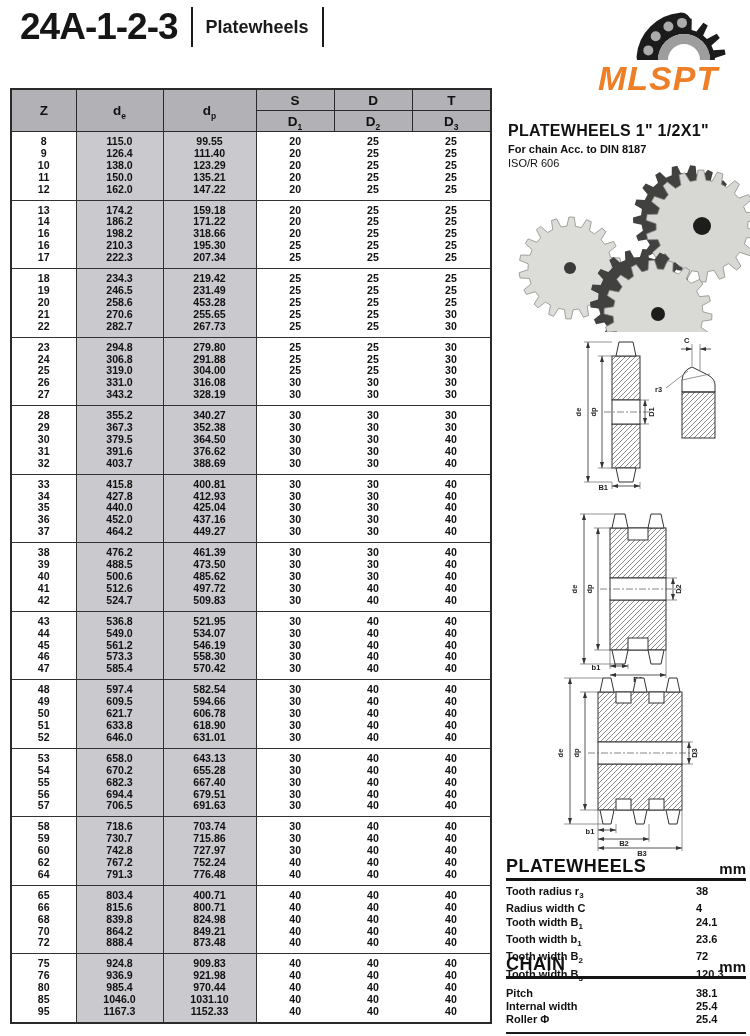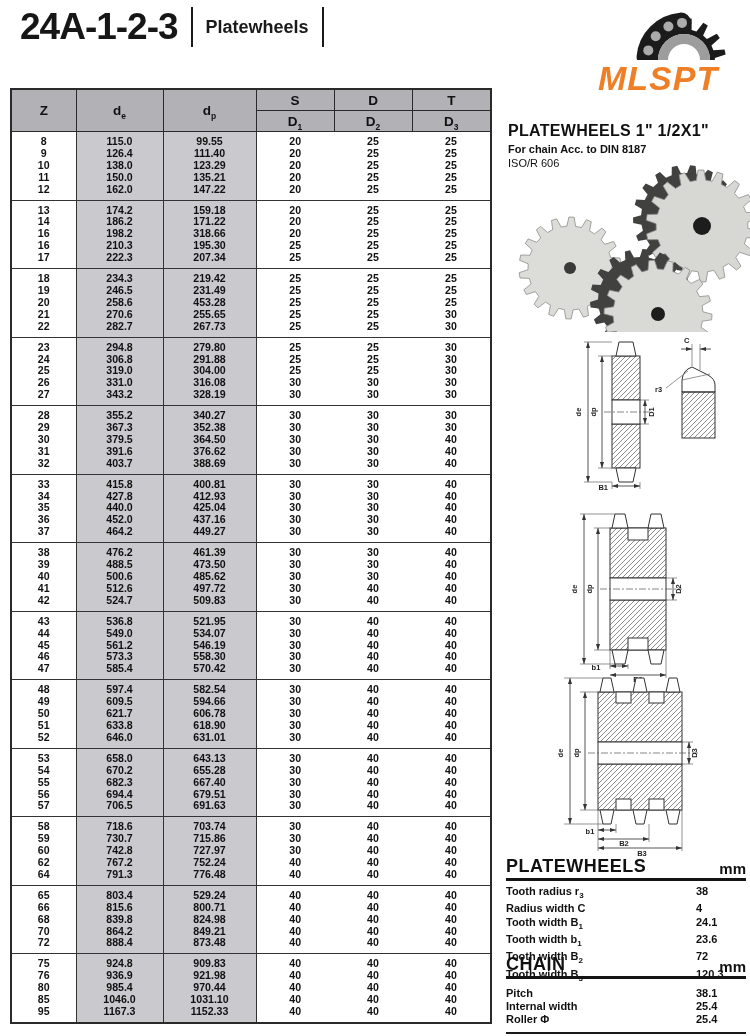--- a/index.html
+++ b/index.html
@@ -582,21 +582,21 @@
           <td class="c2">776.48</td>
           <td class="c3">40</td>
           <td class="c4">40</td>
           <td class="c5">40</td>
         </tr>
       </tbody>
       <tbody>
         <tr>
           <td class="c0">65</td>
           <td class="c1">803.4</td>
-          <td class="c2">529.24</td>
+          <td class="c2">400.71</td>
           <td class="c3">40</td>
           <td class="c4">40</td>
           <td class="c5">40</td>
         </tr>
         <tr>
           <td class="c0">66</td>
           <td class="c1">815.6</td>
           <td class="c2">800.71</td>
           <td class="c3">40</td>
           <td class="c4">40</td>

